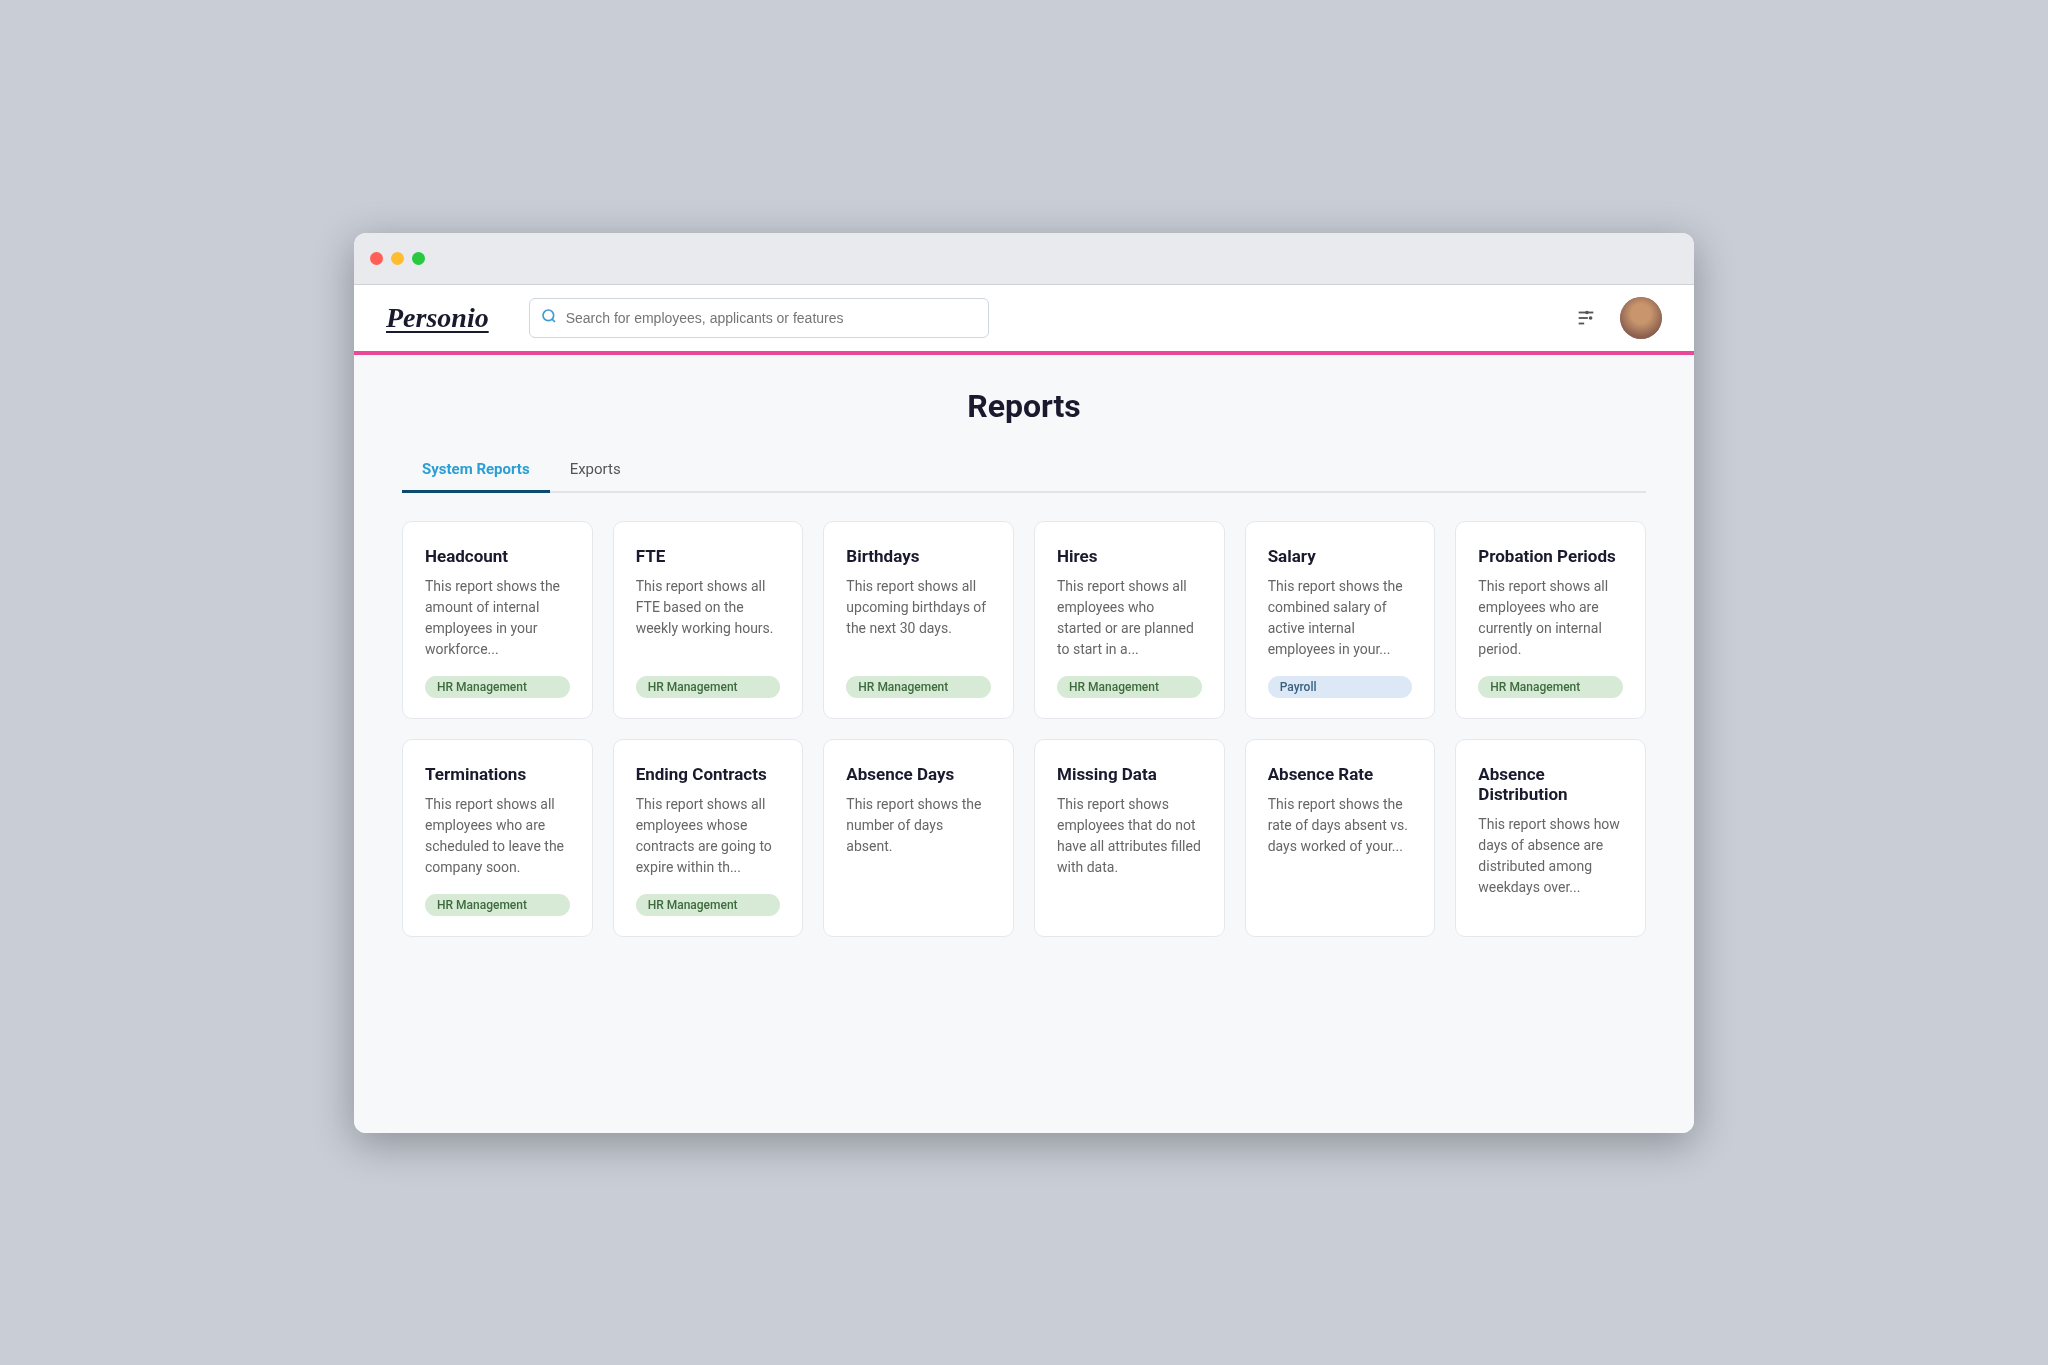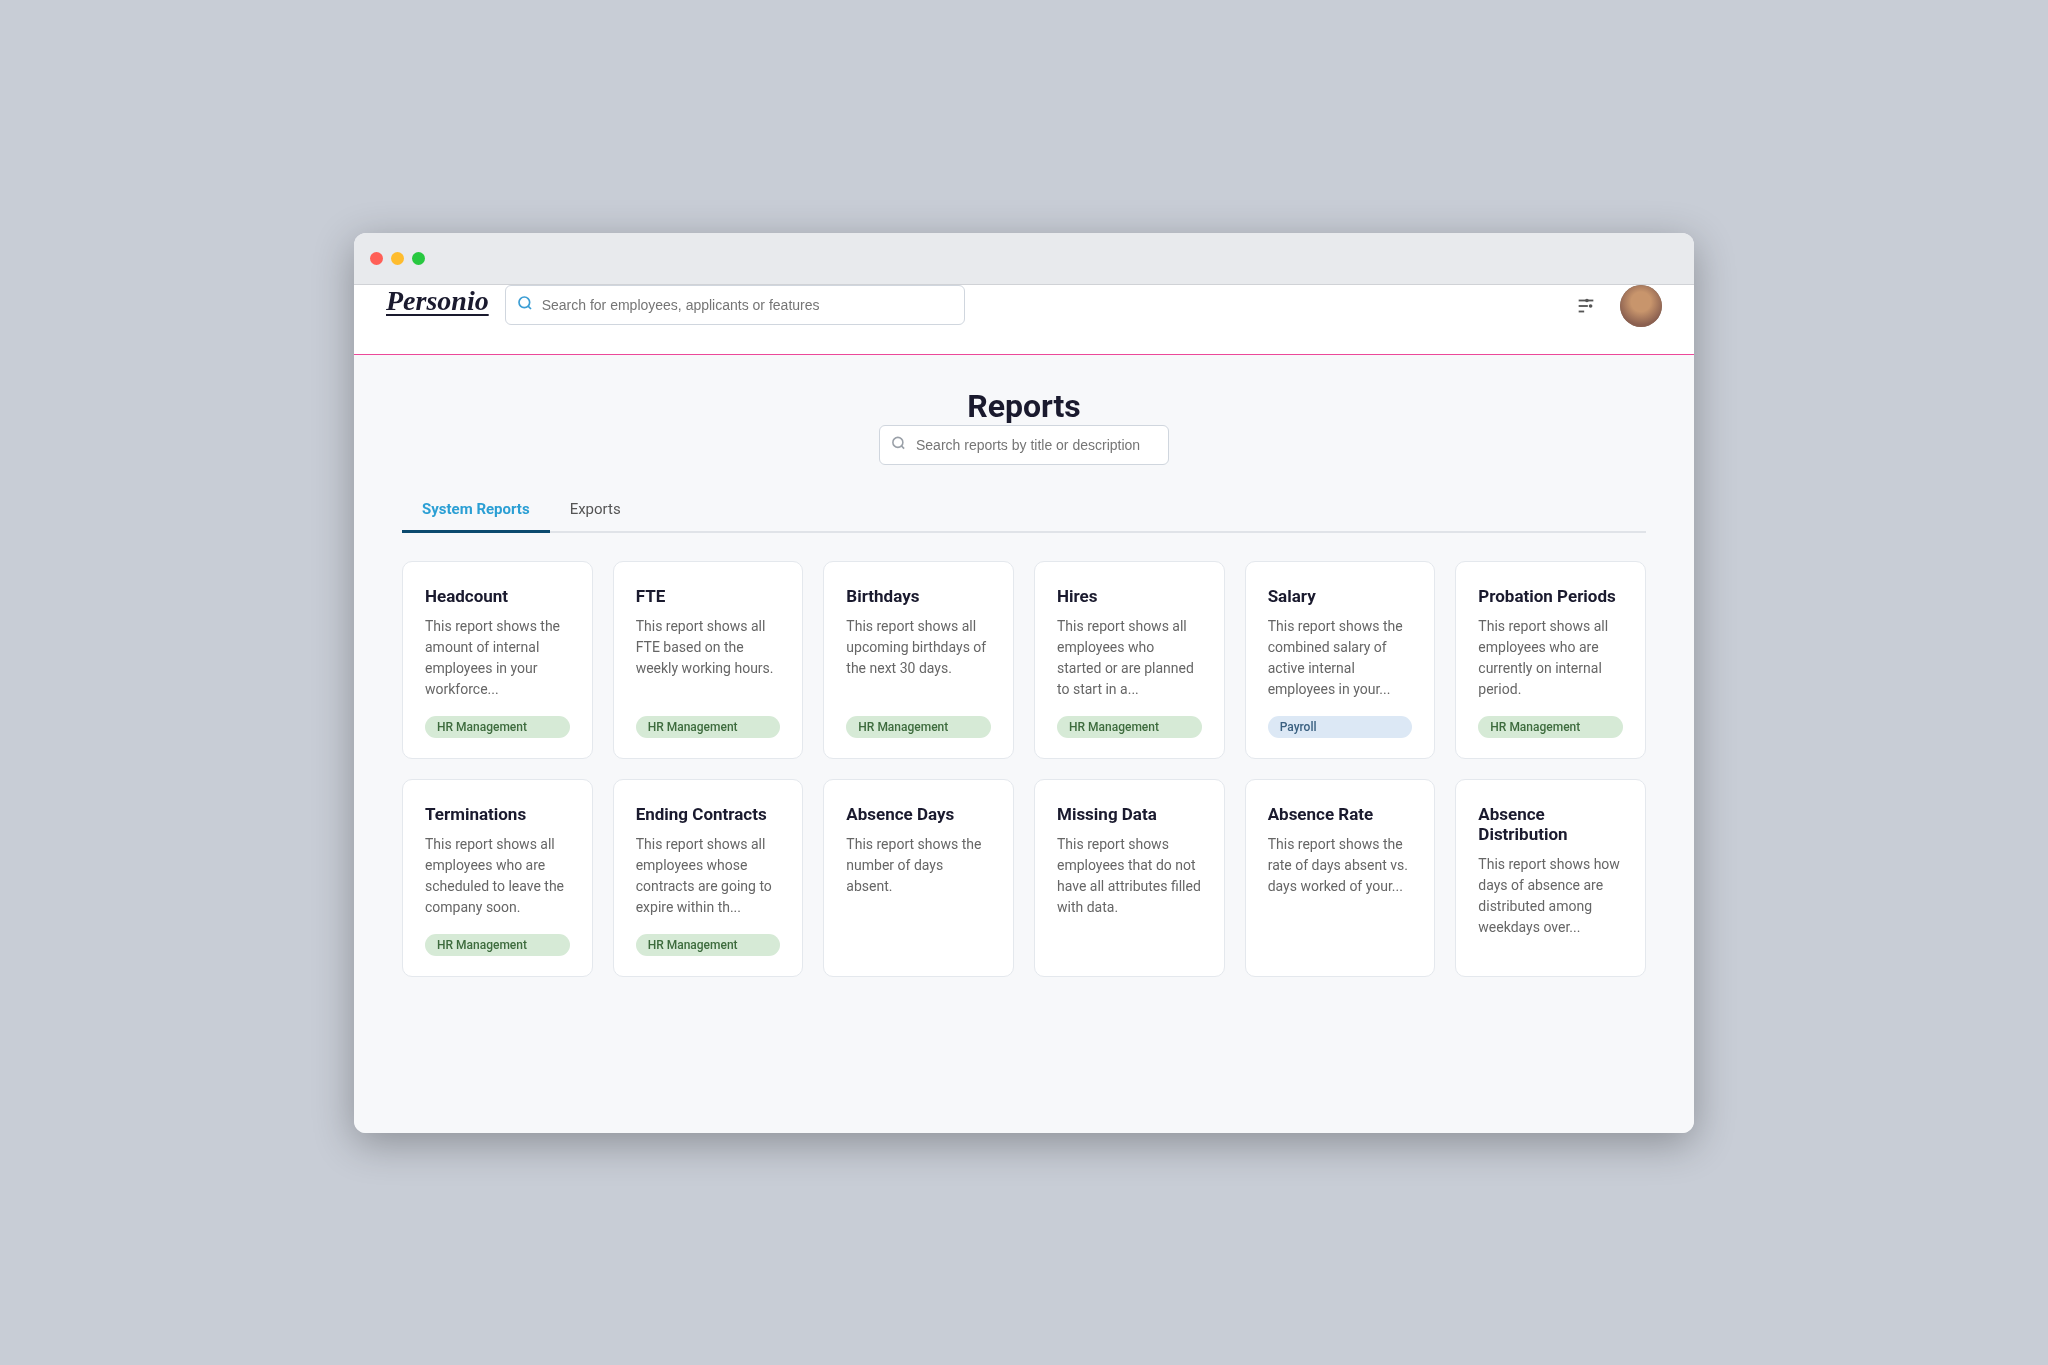--- a/index.html
+++ b/index.html
@@ -44,23 +44,24 @@
     .app-content {
       background: #f7f8fa;
       min-height: calc(900px - 52px);
     }
 
     
     .top-nav {
       background: #ffffff;
       height: 70px;
       display: flex;
-      align-items: flex-start;
+      align-items: center;
       padding: 0 32px;
-      border-bottom: 1px solid #ec4899;
+      border-bottom: 4px solid #ec4899;
+      gap: 24px;
     }
     .logo {
       font-size: 28px;
       font-weight: 800;
       font-style: italic;
       font-family: Georgia, serif;
       color: #1a1a2e;
       margin-right: 16px;
       text-decoration: underline;
       text-underline-offset: 4px;
@@ -260,29 +261,20 @@
         <div class="avatar">
           <div class="avatar-face"></div>
         </div>
       </div>
     </div>
 
     <div class="main-content">
 
       <div class="page-header">
         <h1 class="page-title">Reports</h1>
-        <div class="report-search-wrapper">
-          <span class="report-search-icon">
-            <svg width="15" height="15" viewBox="0 0 24 24" fill="none" stroke="#9aa0a8" stroke-width="2.5">
-              <circle cx="11" cy="11" r="8"></circle>
-                <line x1="21" y1="21" x2="16.65" y2="16.65"></line>
-            </svg>
-          </span>
-          <input class="report-search-input" type="text" placeholder="Search reports by title or description" style="">
-        </div>
       </div>
 
       <div class="tabs-bar">
         <div class="tab active">System Reports</div>
         <div class="tab">Exports</div>
       </div>
 
       <div class="cards-grid" id="cards-container">
       <div class="report-card">
       <div class="card-title">Headcount</div>

